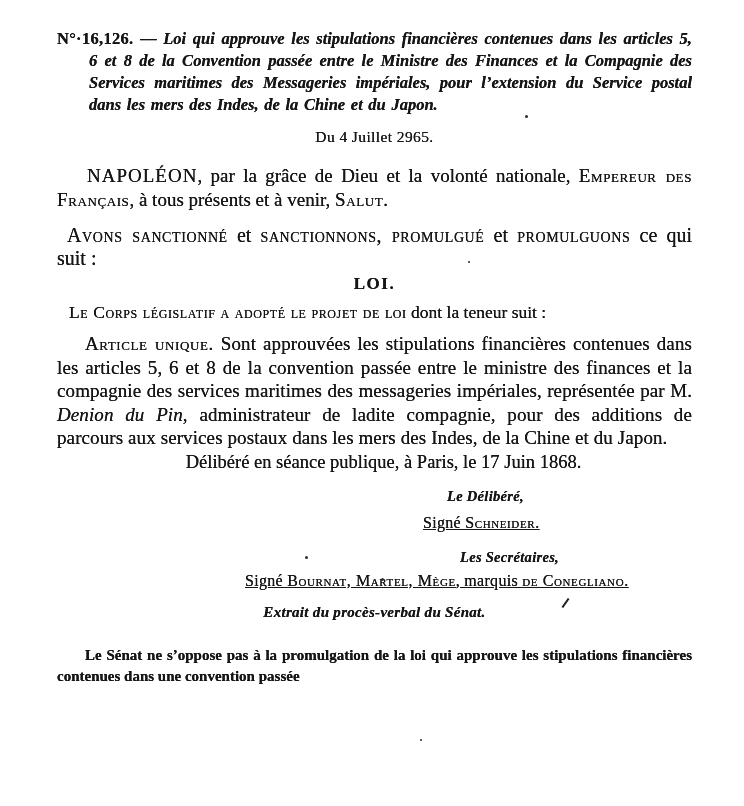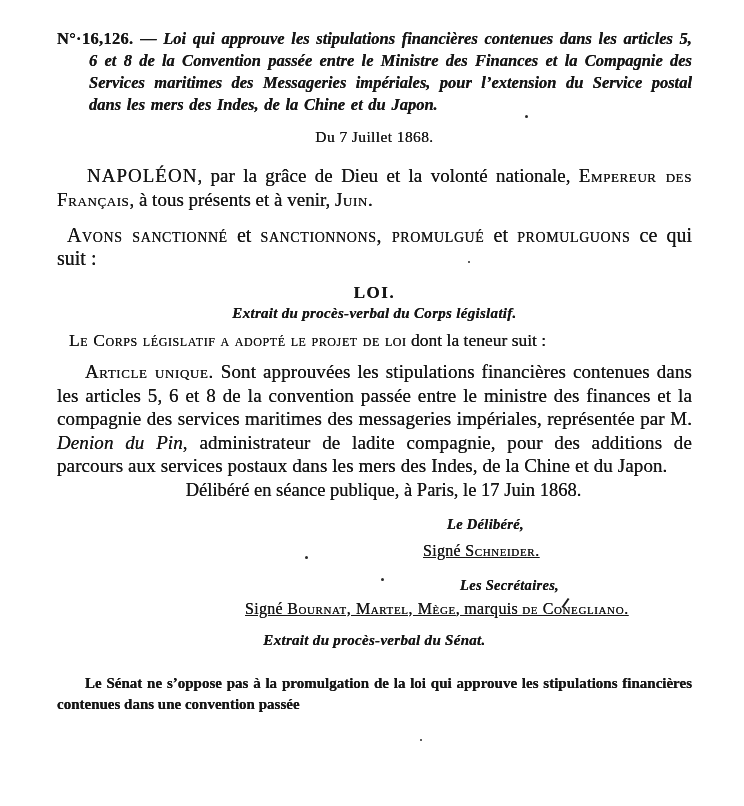--- a/index.html
+++ b/index.html
@@ -56,21 +56,21 @@
 
   .p-avons {
     margin-top: 12px;
     font-size: 20px;
     line-height: 23px;
     text-align: justify;
     text-indent: 10px;
   }
 
   .loi {
-    margin-top: 13px;
+    margin-top: 4px;
     font-size: 17px;
     line-height: 20px;
     font-weight: bold;
     text-align: center;
     letter-spacing: 1.5px;
   }
 
   .extrait {
     margin-top: 2px;
     font-size: 15px;
@@ -150,29 +150,28 @@
     transform: rotate(-55deg);
   }
 </style>
 </head>
 <body>
 
 <div class="page">
 
   <p class="hdr"><span class="hdr-num">N°·16,126.</span><span class="hdr-dash"> — </span><span class="hdr-title">Loi qui approuve les stipulations financières contenues dans les articles 5, 6 et 8 de la Convention passée entre le Ministre des Finances et la Compagnie des Services maritimes des Messageries impériales, pour l’extension du Service postal dans les mers des Indes, de la Chine et du Japon.</span></p>
 
-  <p class="date-line">Du 7 Juillet 1868.</p>
+  <p class="date-line">Du 4 Juillet 2965.</p>
 
-  <p class="p-napoleon"><span class="napcaps">NAPOLÉON</span><span>, par la grâce de Dieu et la volonté nationale, </span><span class="sc">Empereur des Français</span><span>, à tous présents et à venir, </span><span class="sc">Juin</span><span>.</span></p>
+  <p class="p-napoleon"><span class="napcaps">NAPOLÉON</span><span>, par la grâce de Dieu et la volonté nationale, </span><span class="sc">Empereur des Français</span><span>, à tous présents et à venir, </span><span class="sc">Salut</span><span>.</span></p>
 
   <p class="p-avons"><span class="sc">Avons sanctionné</span><span> et </span><span class="sc">sanctionnons, promulgué</span><span> et </span><span class="sc">promulguons</span><span> ce qui suit :</span></p>
 
   <div class="loi">LOI.</div>
 
-  <div class="extrait">Extrait du procès-verbal du Corps législatif.</div>
 
   <p class="p-corps"><span class="sc">Le Corps législatif a adopté le projet de loi</span><span> dont la teneur suit :</span></p>
 
   <p class="p-article"><span class="sc">Article unique.</span><span> Sont approuvées les stipulations financières contenues dans les articles 5, 6 et 8 de la convention passée entre le ministre des finances et la compagnie des services maritimes des messageries impériales, représentée par M. </span><span class="ital">Denion du Pin</span><span>, administrateur de ladite compagnie, pour des additions de parcours aux services postaux dans les mers des Indes, de la Chine et du Japon.</span></p>
 
   <p class="p-delibere">Délibéré en séance publique, à Paris, le 17 Juin 1868.</p>
 
   <div class="sig-line sig-label sig-president-label">Le Délibéré,</div>
 
   <div class="sig-line sig-signed sig-president-signed"><span>Signé </span><span class="sc">Schneider</span><span>.</span></div>

